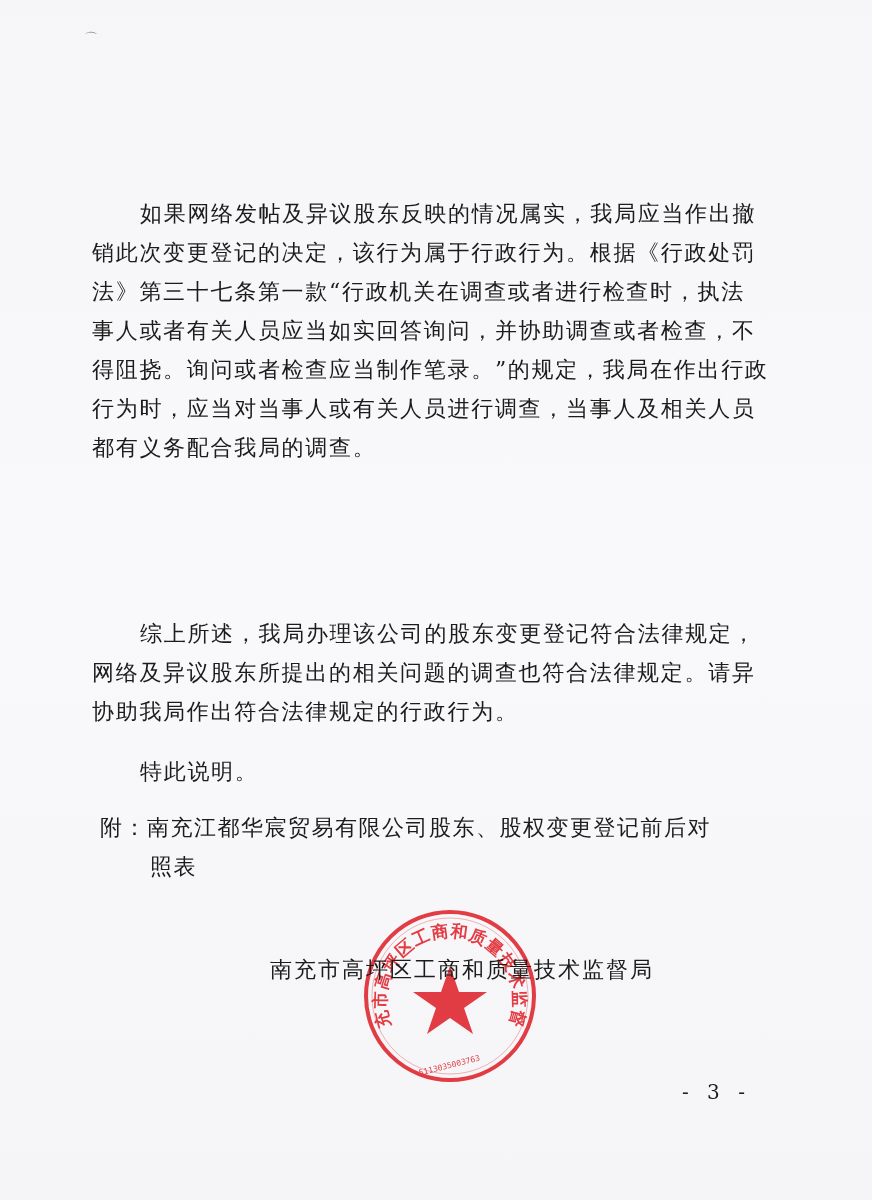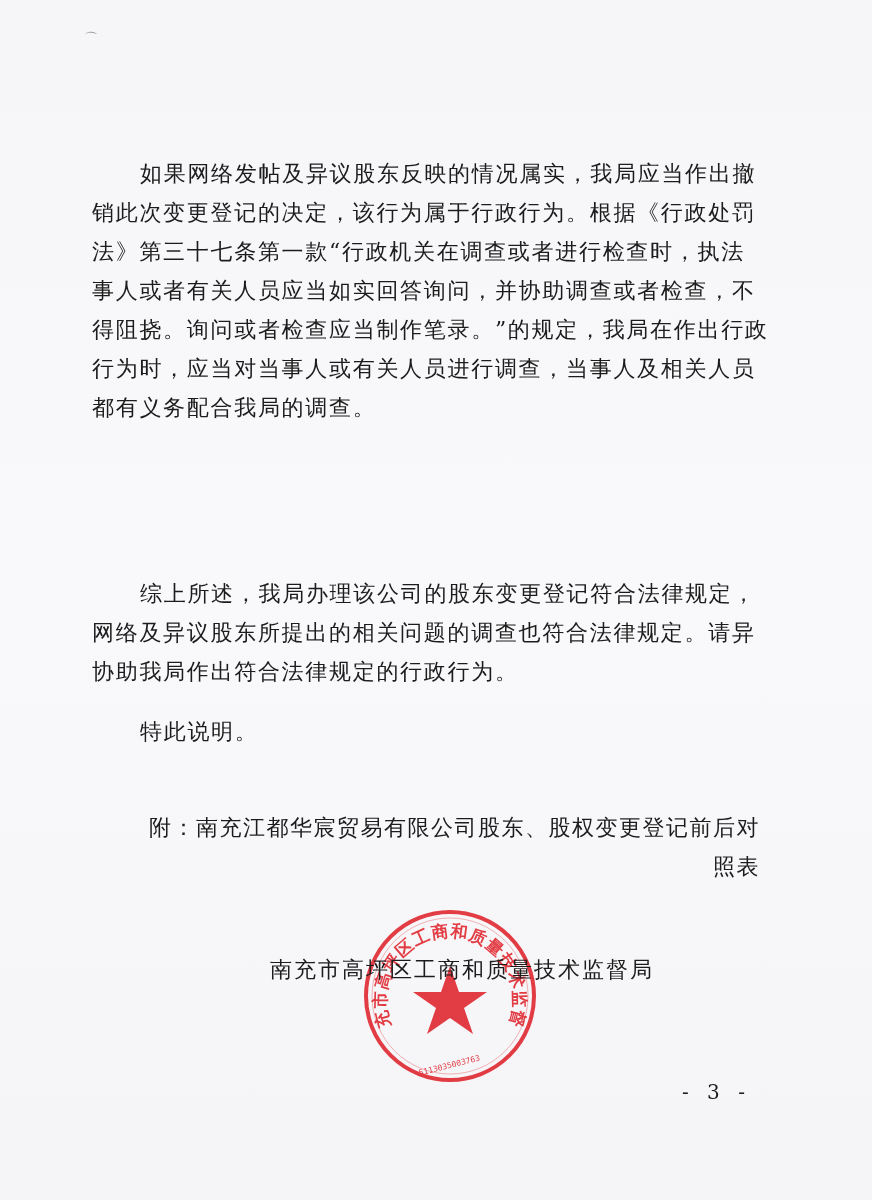--- a/index.html
+++ b/index.html
@@ -33,27 +33,27 @@
   .line {
     height: 39px;
     line-height: 39px;
     font-size: 22px;
     letter-spacing: 1.7px;
     white-space: nowrap;
     overflow: visible;
   }
   .indent {
     padding-left: 48px;
+    margin-top: 40px;
   }
   .attach {
     position: absolute;
-    left: 120px;
+    left: 100px;
     top: 808px;
     width: 640px;
-    text-align: right;
   }
   .attach .line { letter-spacing: 1.5px; }
   .attach .cont { padding-left: 50px; }
   .sig {
     position: absolute;
     left: 270px;
     top: 950px;
     font-size: 22px;
     letter-spacing: 2px;
     line-height: 40px;

